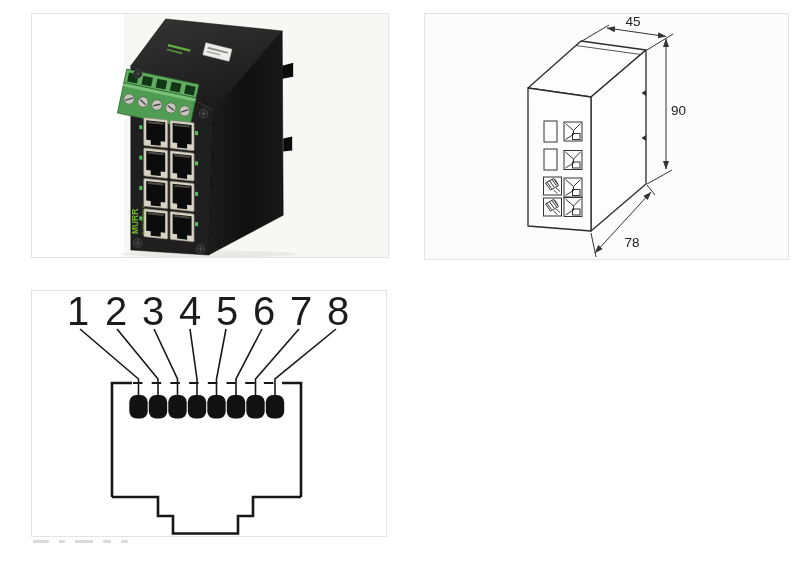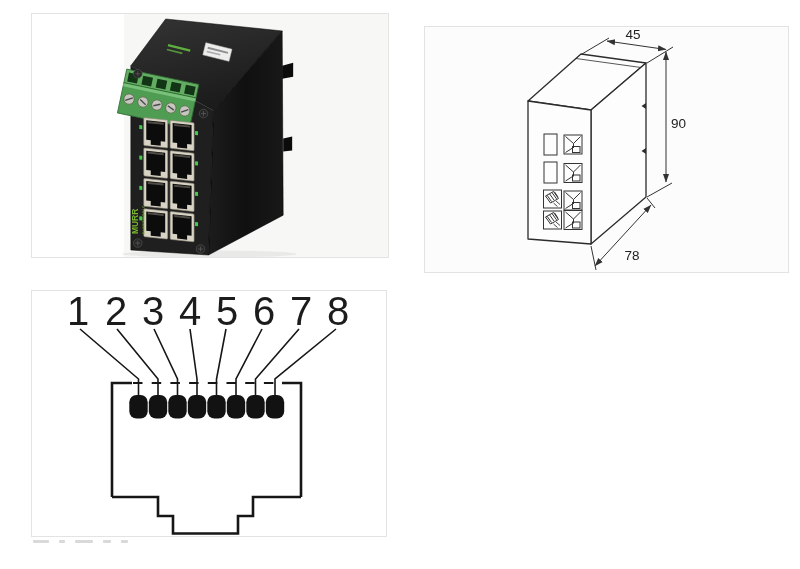--- a/index.html
+++ b/index.html
@@ -7,21 +7,21 @@
     width:800px;height:569px;position:relative;overflow:hidden;
     font-family:"Liberation Sans", sans-serif;
   }
   .panel{
     position:absolute;
     background:#ffffff;
     border:1px solid #e3e3e3;
     box-sizing:border-box;
   }
   #panel-photo{left:31px;top:13px;width:358px;height:245px;}
-  #panel-drawing{left:424px;top:26px;width:365px;height:247px;background:#fcfcfc;}
+  #panel-drawing{left:424px;top:13px;width:365px;height:247px;background:#fcfcfc;}
   #panel-pinout{left:31px;top:290px;width:356px;height:247px;}
   .fig-svg{display:block;width:100%;height:100%;}
   
   #cutoff-caption{position:absolute;left:33px;top:540px;width:260px;height:5px;}
   #cutoff-caption span{
     display:inline-block;height:3px;background:#d9d9d9;border-radius:1px;
     margin-right:10px;vertical-align:top;
   }
   .m1{width:16px;} .m2{width:6px;margin-right:48px;} .m3{width:18px;} .m4{width:8px;margin-right:24px;} .m5{width:7px;}
 </style>

